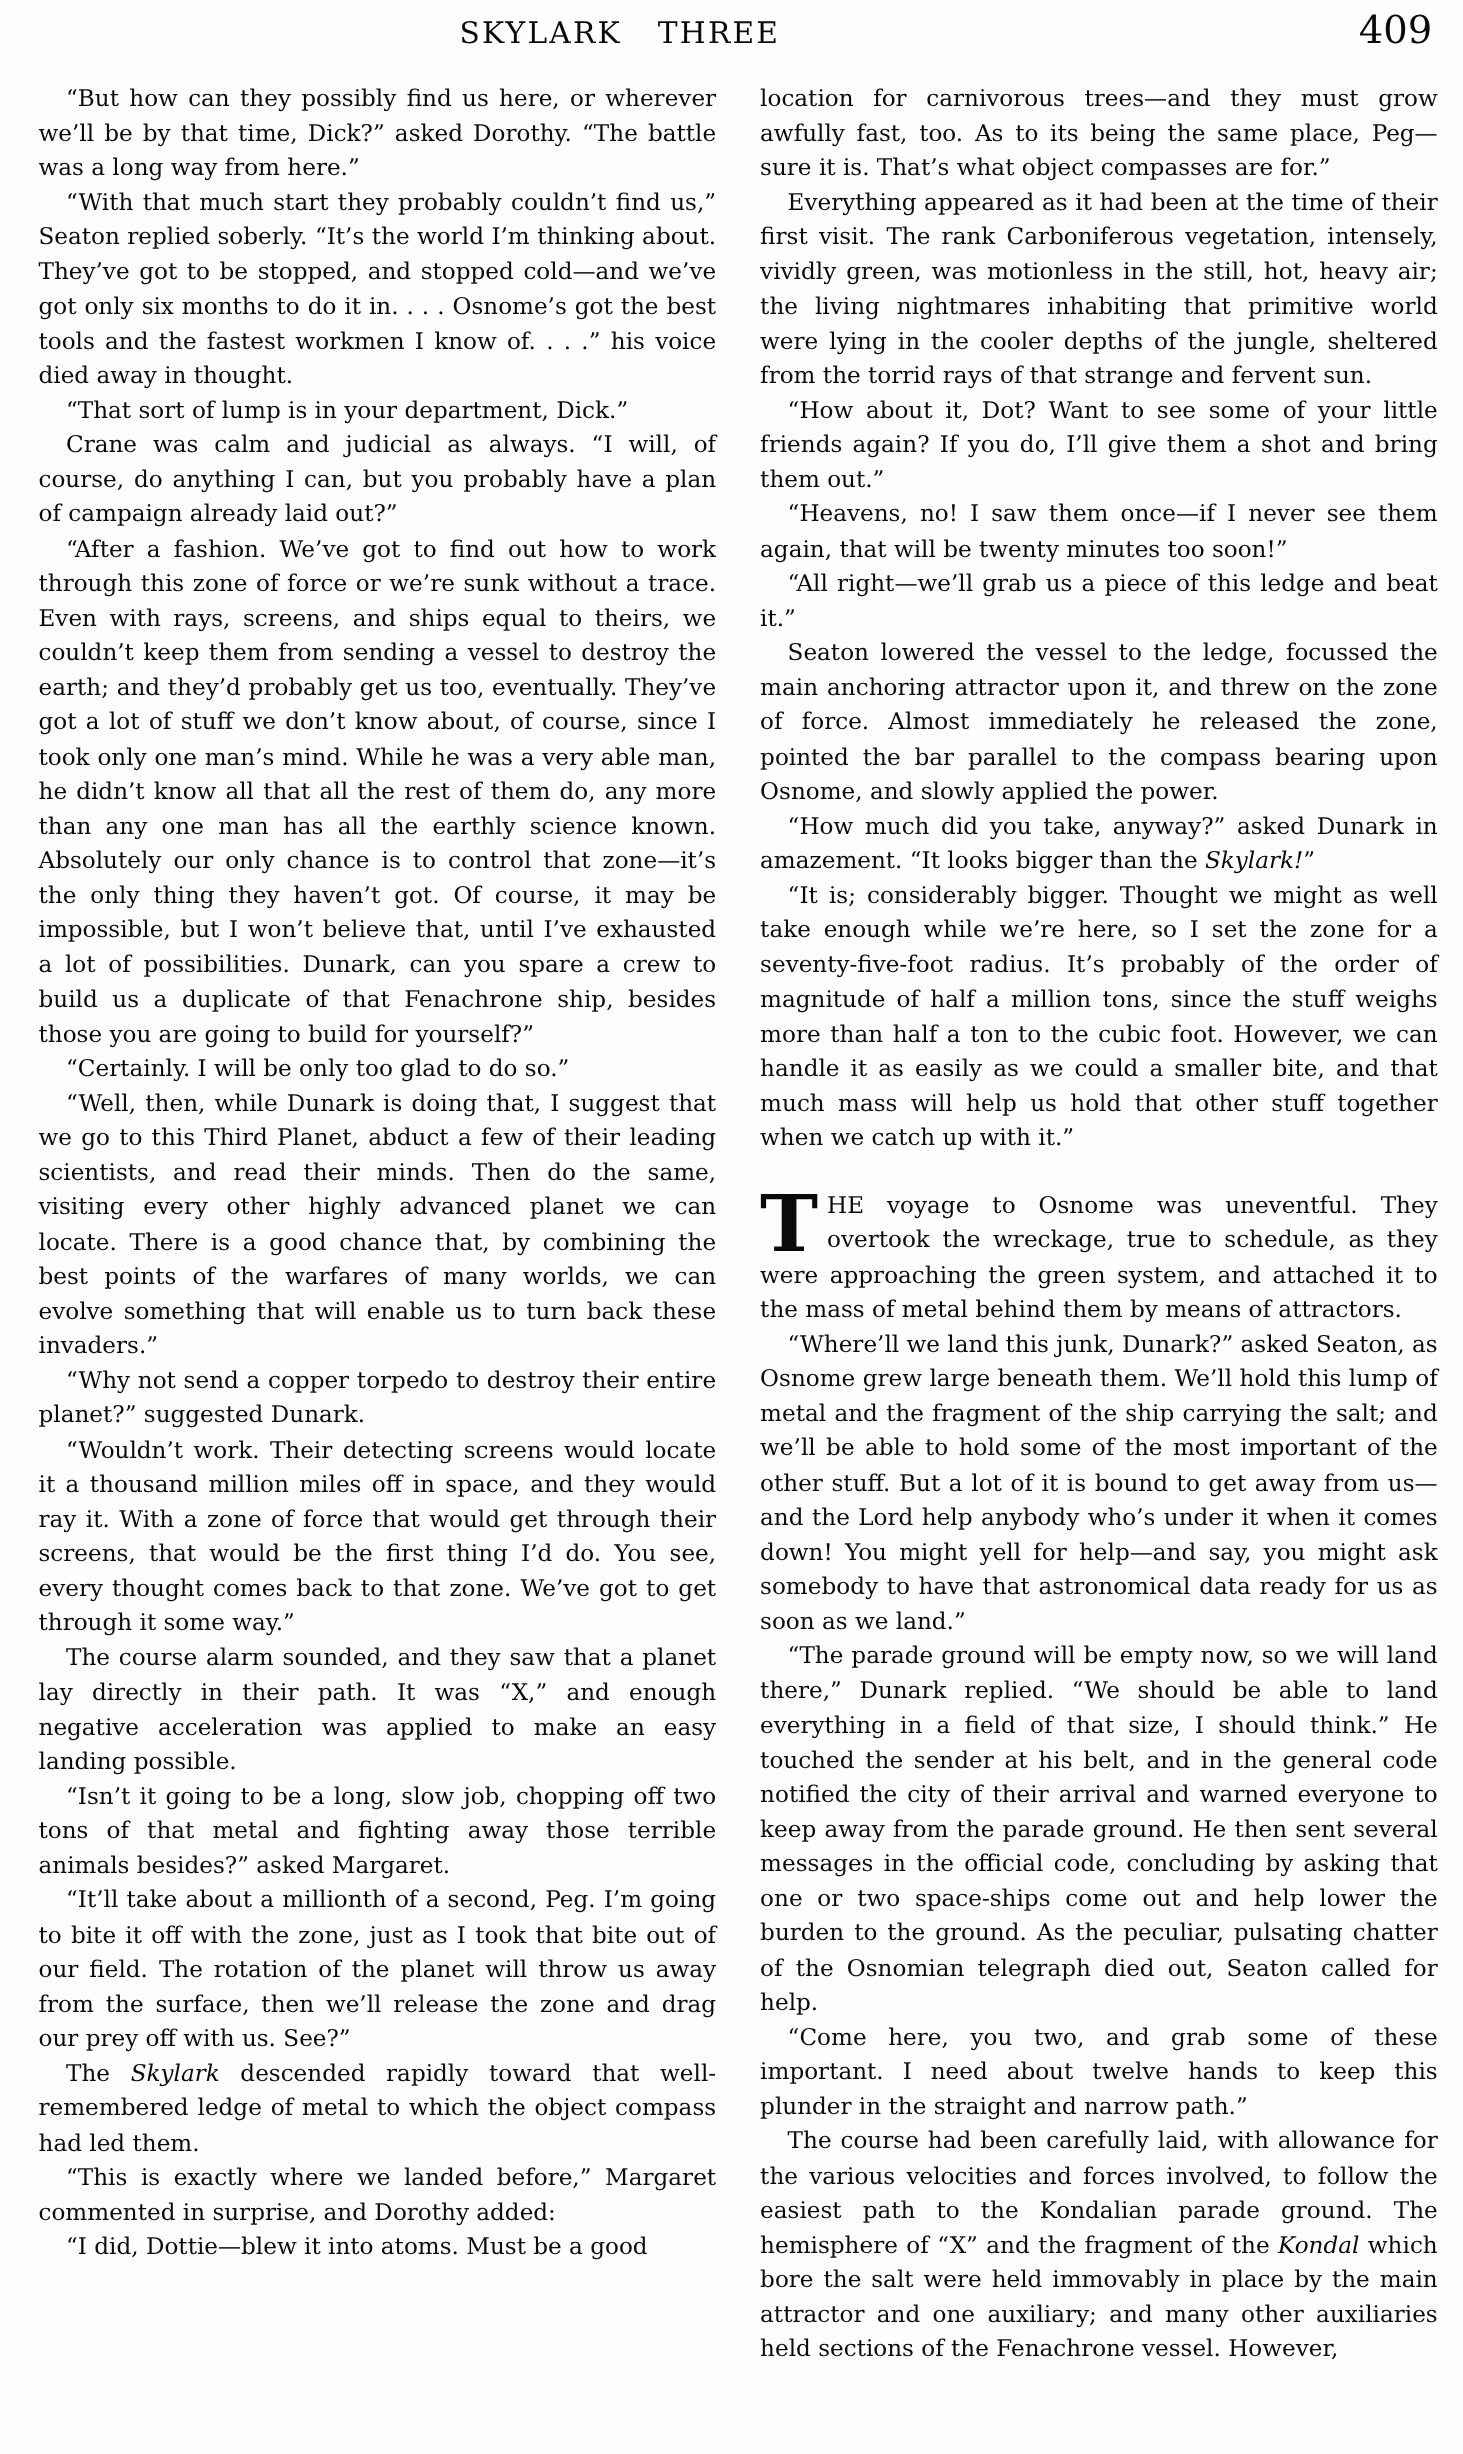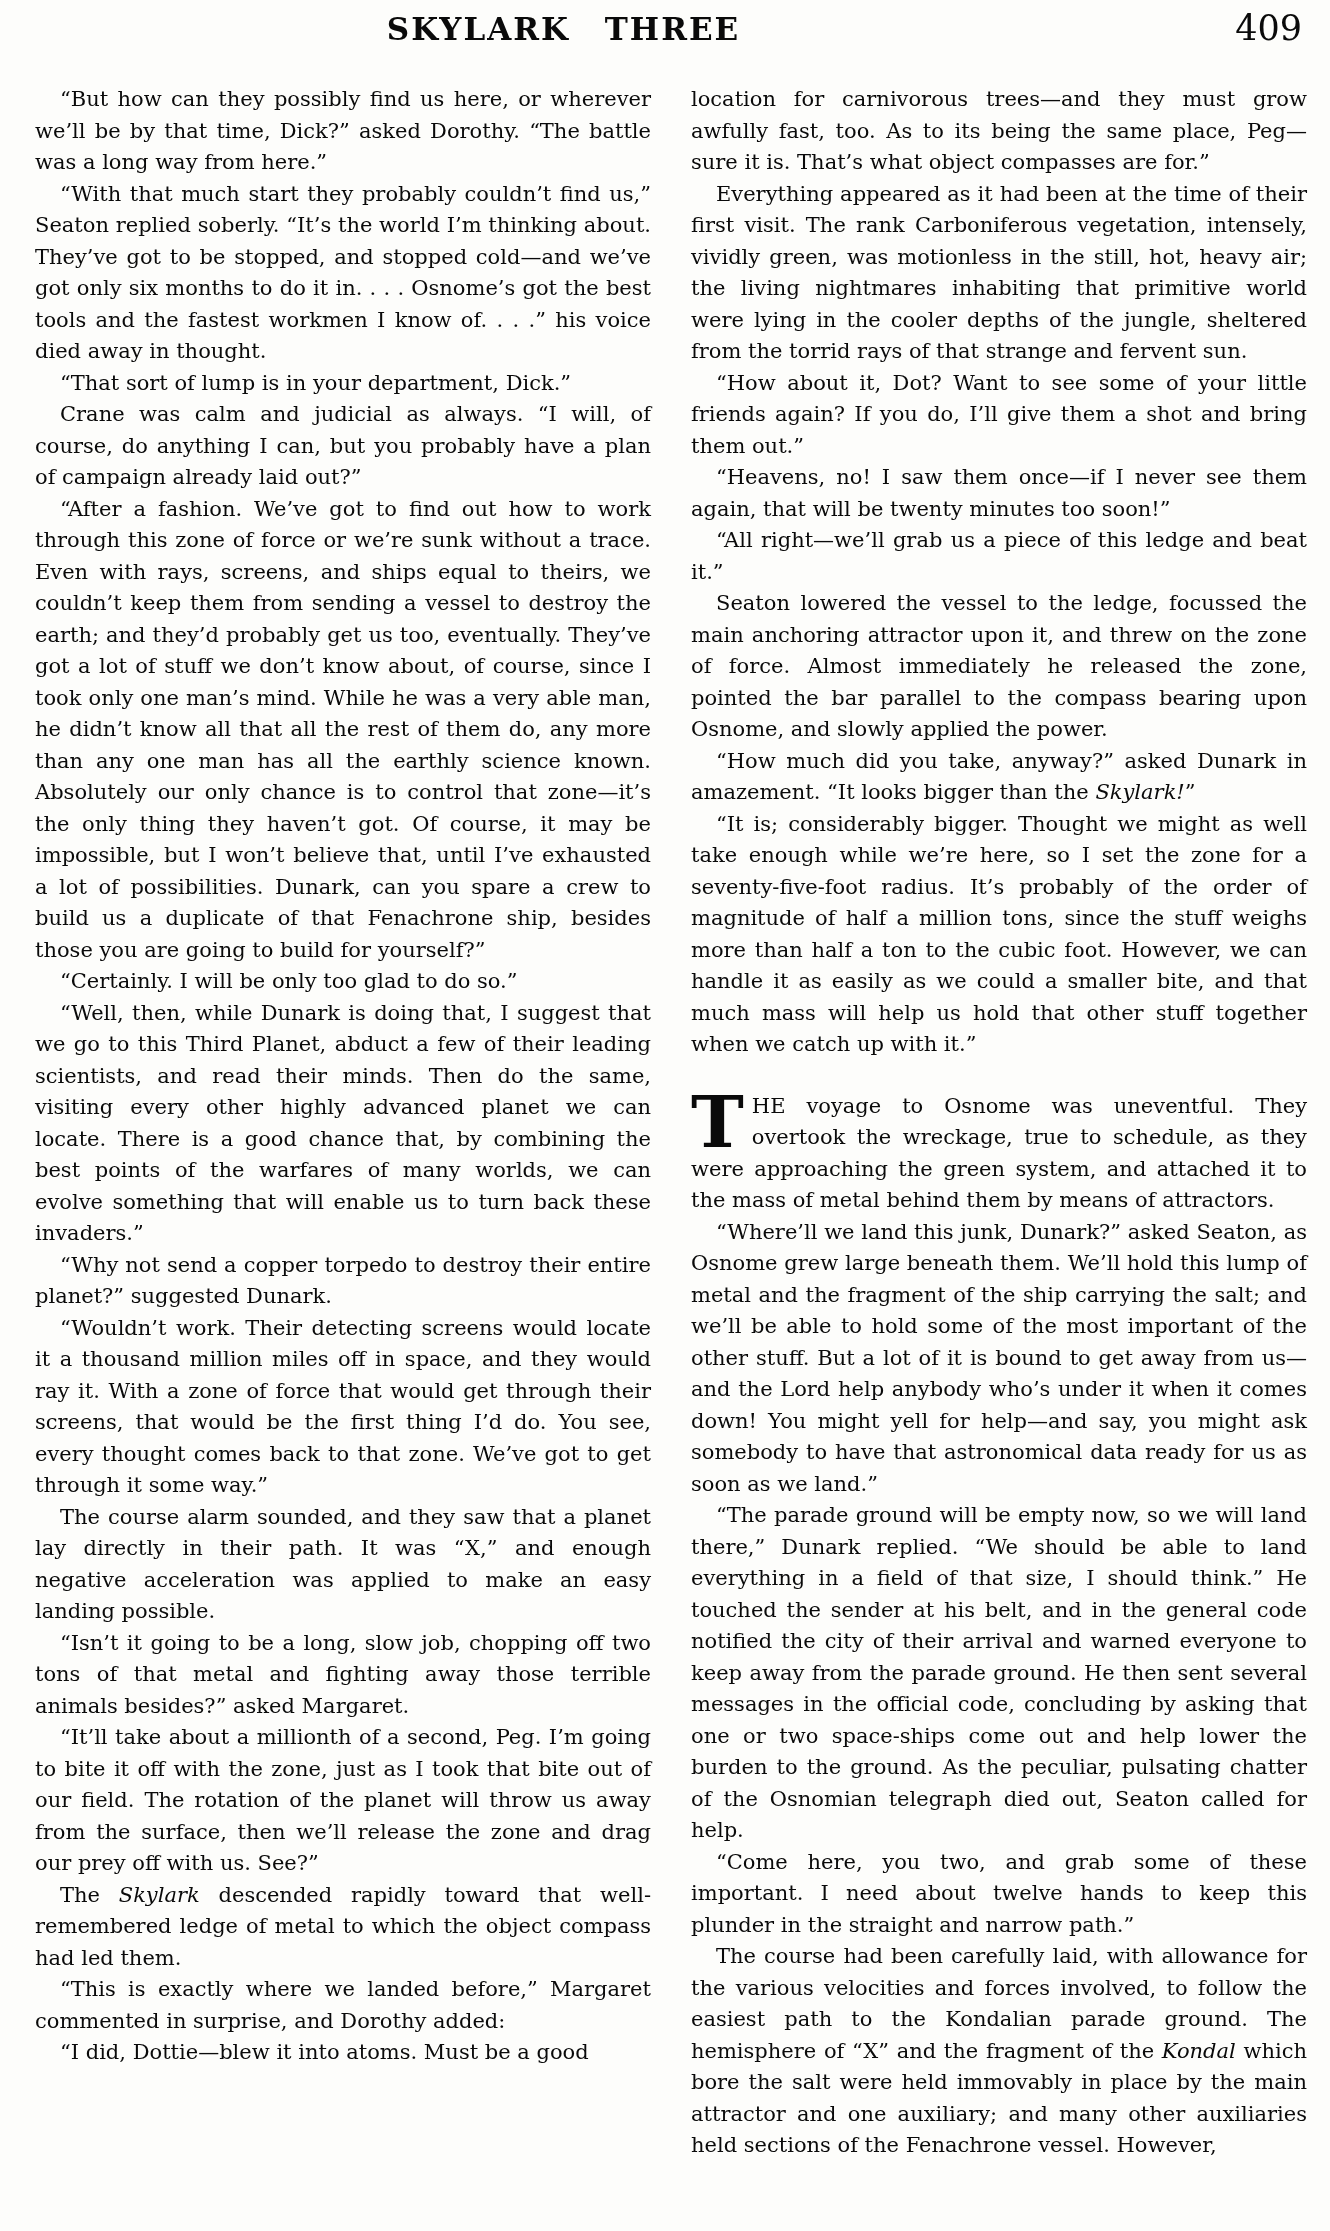--- a/index.html
+++ b/index.html
@@ -15,36 +15,36 @@
   .page-header {
     position: absolute;
     top: 8px; left: 35px; right: 28px;
     display: grid;
     grid-template-columns: 1fr auto 1fr;
     align-items: baseline;
   }
   .running-title {
     grid-column: 2;
     margin: 0;
-    font-size: 31px;
-    font-weight: 700;
+    font-size: 27px;
+    font-weight: 400;
     letter-spacing: 2px;
     word-spacing: 22px;
     transform: translateX(-105px);
     white-space: nowrap;
   }
   .page-num {
     grid-column: 3;
     text-align: right;
     font-size: 35px;
     font-weight: 400;
   }
   .columns {
     position: absolute;
-    top: 84px; left: 35px;
+    top: 74px; left: 35px;
     width: 1272px;
     display: flex;
     gap: 40px;
   }
   .col { width: 623px; }
   .para {
     margin: 0;
     font-size: 21px;
     line-height: 31.5px;
     text-align: justify;

